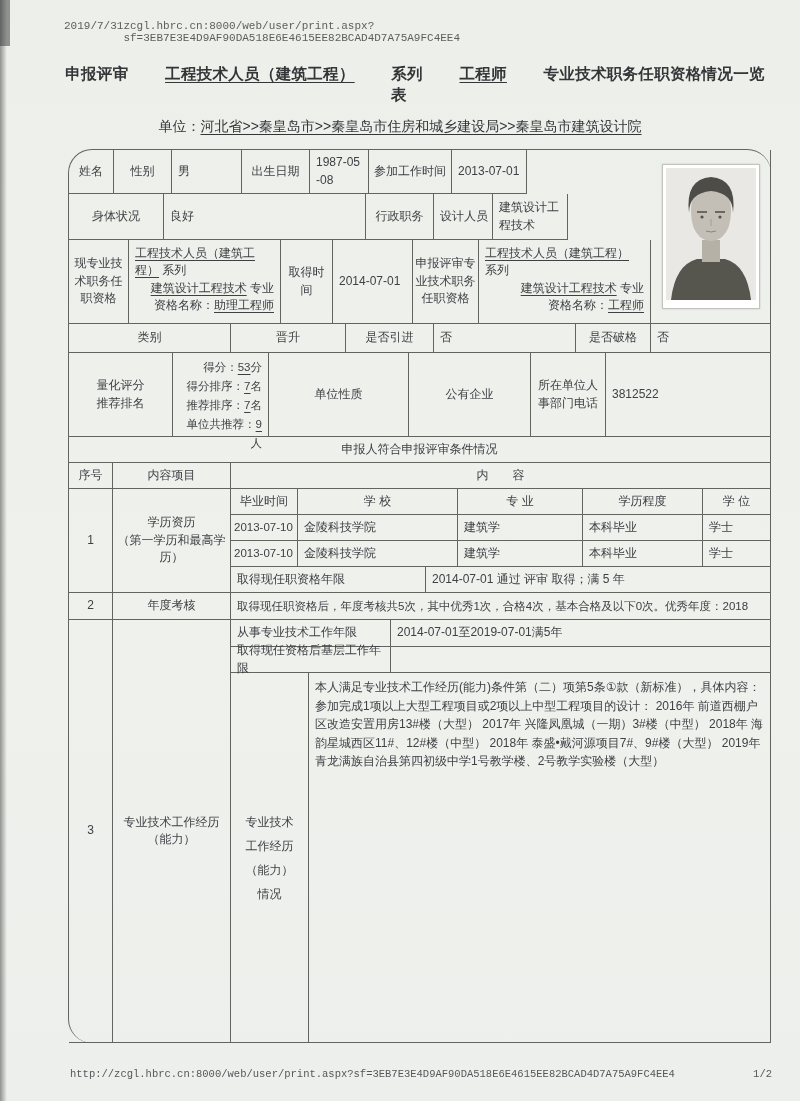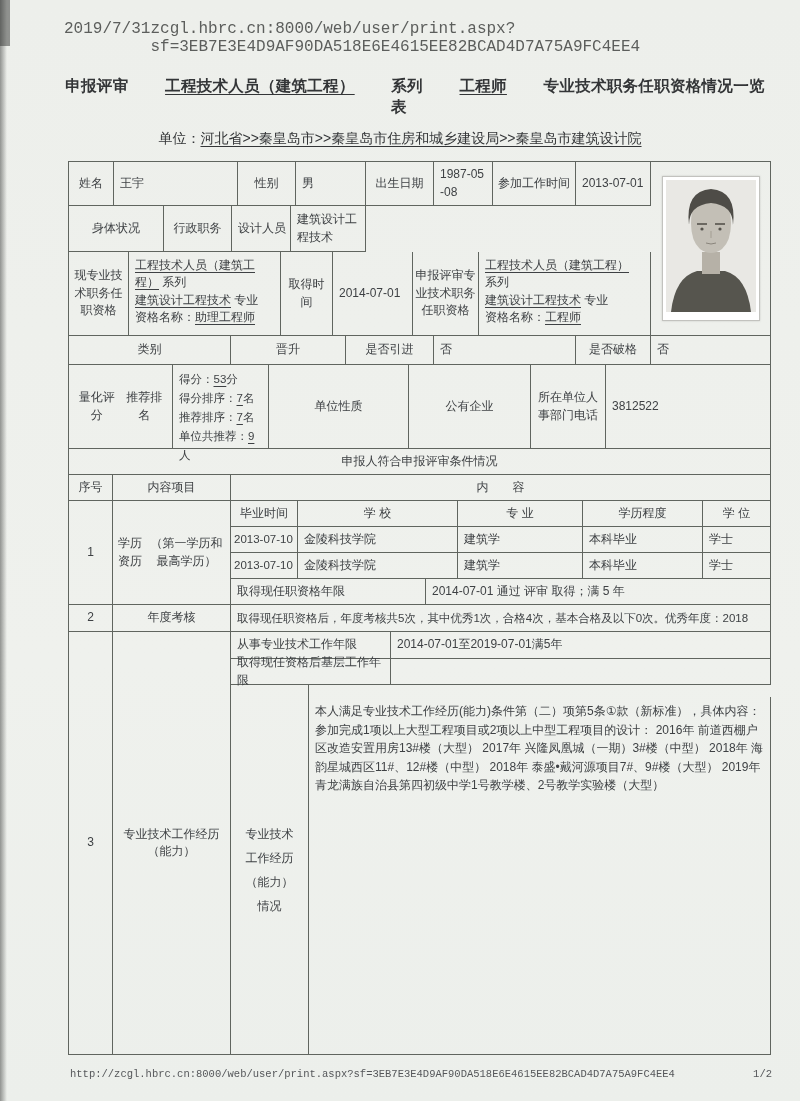--- a/index.html
+++ b/index.html
@@ -9,40 +9,40 @@
     font-family:"Liberation Sans","DejaVu Sans",sans-serif;
     color:#3e4144;
     position:relative;
     overflow:hidden;
   }
   .page{position:relative;width:800px;height:1101px;background:linear-gradient(180deg,#edefeb 0%,#eff1ed 60%,#ecefeb 100%);}
   .scan-edge{position:absolute;left:0;top:0;width:7px;height:100%;
     background:linear-gradient(90deg,rgba(70,72,70,.55),rgba(70,72,70,0));pointer-events:none;}
   .scan-corner{position:absolute;left:0;top:0;width:10px;height:46px;background:rgba(50,52,50,.5);pointer-events:none;}
   .print-header{display:flex;align-items:baseline;padding:20px 105px 0 64px;
-    font-family:"Liberation Mono","DejaVu Sans Mono",monospace;font-size:16px;color:#5c5e5c;}
+    font-family:"Liberation Mono","DejaVu Sans Mono",monospace;font-size:11px;color:#5c5e5c;}
   .ph-url{margin-left:auto;}
   .doc-title{margin:20px 30px 0 30px;text-align:center;font-size:15.5px;font-weight:bold;color:#333537;letter-spacing:.3px;}
   .doc-title span{margin:4px 2px;padding-left:28px;}
   .unit-line{margin-top:12px;text-align:center;font-size:14px;font-weight:normal;color:#333537;}
   .u{text-decoration:underline;text-underline-offset:2.5px;}
   
-  .form{margin:13px 0 0 68px;width:702px;border-top:1px solid #60655f;border-left:1px solid #60655f;font-size:12px;}
+  .form{margin:13px 0 0 68px;width:702px;border-top:1px solid #60655f;border-left:1px solid #60655f;font-size:12px;border-radius:24px;}
   .row{display:flex;}
   .c{box-sizing:border-box;border-right:1px solid #60655f;border-bottom:1px solid #60655f;
      display:flex;align-items:center;justify-content:center;text-align:center;
      padding:2px 4px;line-height:1.45;color:#3e4144;}
   .c.l{justify-content:flex-start;text-align:left;padding-left:6px;}
   .c.blk{display:block;text-align:left;padding:5px 6px;}
-  .c.colc{flex-direction:row;}
-  .c.top{align-items:flex-start;margin-top:12px;}
+  .c.colc{flex-direction:column;}
+  .c.top{align-items:flex-start;}
   .wb{word-break:break-all;}
   .sm{font-size:11.5px;}
   .stack{display:flex;flex-direction:column;}
-  .ln{display:block;}
+  .ln{display:block;text-align:right;}
   
   .photo-frame{background:#ffffff;padding:3px;border:1px solid #c2c2be;box-shadow:0 0 2px rgba(0,0,0,.15);}
   
   .print-footer{position:absolute;left:0;top:1068px;width:800px;display:flex;
     padding:0 28px 0 70px;box-sizing:border-box;
     font-family:"Liberation Mono","DejaVu Sans Mono",monospace;font-size:10.5px;color:#55575a;}
   .pf-page{margin-left:auto;}
 </style>
 </head>
 <body>
@@ -67,30 +67,30 @@
   <div class="unit-line">
     <span>单位：</span><span class="u">河北省&gt;&gt;秦皇岛市&gt;&gt;秦皇岛市住房和城乡建设局&gt;&gt;秦皇岛市建筑设计院</span>
   </div>
 
   <div class="form">
 
     <div class="row">
       <div class="stack" style="width:582px">
         <div class="row" style="height:44px">
           <div class="c" style="width:45px">姓名</div>
-          <div class="c l" style="width:124px">王宇</div>
           <div class="c" style="width:58px">性别</div>
           <div class="c l" style="width:70px">男</div>
           <div class="c" style="width:68px">出生日期</div>
           <div class="c l wb" style="width:59px">1987-05-08</div>
           <div class="c" style="width:83px">参加工作时间</div>
           <div class="c l wb" style="width:75px">2013-07-01</div>
         </div>
         <div class="row" style="height:46px">
           <div class="c" style="width:95px">身体状况</div>
+          <div class="c l" style="width:202px">良好</div>
           <div class="c" style="width:68px">行政职务</div>
           <div class="c l" style="width:59px">设计人员</div>
           <div class="c l" style="width:75px">建筑设计工程技术</div>
         </div>
         <div class="row" style="height:84px">
           <div class="c" style="width:60px;padding:2px">现专业技术职务任职资格</div>
           <div class="c blk" style="width:152px">
             <span class="u">工程技术人员（建筑工程）</span>
             <span>系列</span>
             <span class="ln"><span class="u">建筑设计工程技术</span> <span>专业</span></span>

